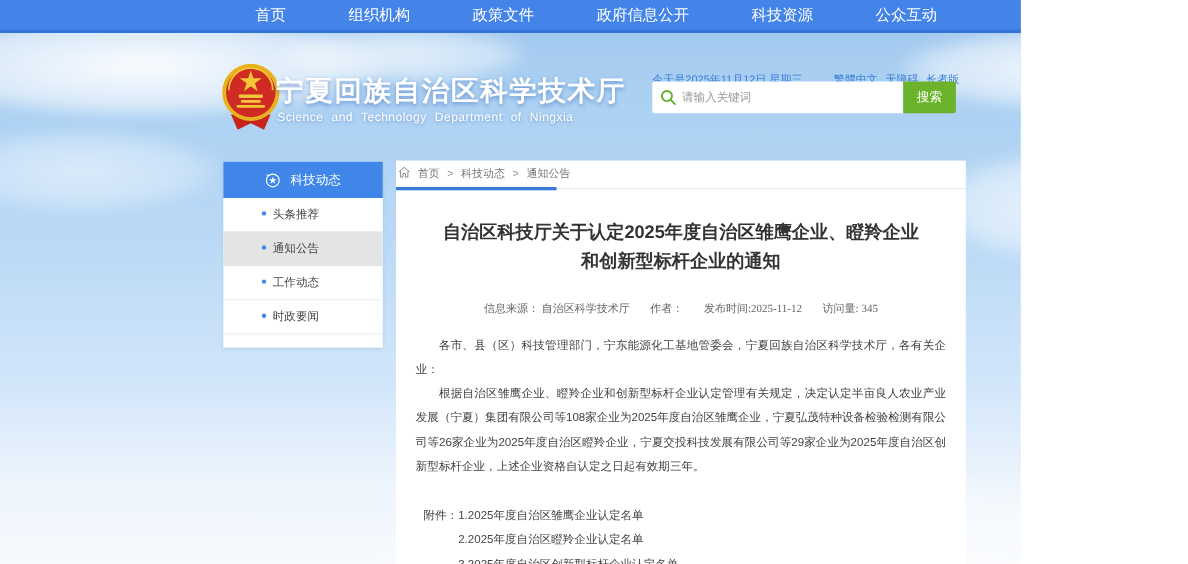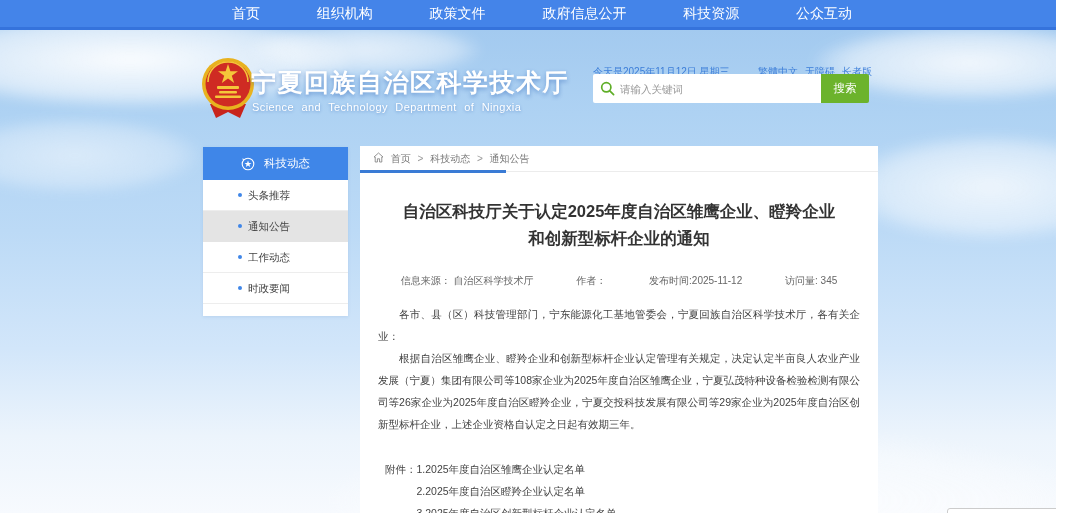--- a/index.html
+++ b/index.html
@@ -1,18 +1,18 @@
 <!DOCTYPE html>
 <html><head>
 <meta charset="utf-8">
 <style>
   * { margin:0; padding:0; box-sizing:border-box; }
   html,body { width:1080px; height:513px; }
   body { font-family:"Liberation Sans","DejaVu Sans",sans-serif; }
-  .page { position:relative; width:1056px; height:513px; overflow:hidden;
+  .page { position:relative; width:928px; height:513px; overflow:hidden;
           background:linear-gradient(180deg,#9fc7ee 0%,#aed2f3 22%,#bcdaf6 45%,#d2e6fa 68%,#ecf4fc 85%,#f7fafe 100%); }
 
   
   .cloud { position:absolute; border-radius:50%; background:radial-gradient(ellipse at center,rgba(255,255,255,.95) 0%,rgba(255,255,255,.55) 55%,rgba(255,255,255,0) 75%); filter:blur(6px); }
   .c1 { left:-90px; top:12px;  width:440px; height:95px; }
   .c2 { left:250px; top:24px;  width:230px; height:52px; opacity:.75; }
   .c3 { left:815px; top:26px;  width:310px; height:74px; opacity:.9; }
   .c4 { left:845px; top:135px; width:290px; height:105px; opacity:.8; }
   .c5 { left:-50px; top:118px; width:250px; height:75px; opacity:.55; }
   .c6 { left:330px; top:430px; width:760px; height:140px; opacity:.6; }
@@ -55,31 +55,31 @@
                     justify-content:center; gap:9px; font-size:11.5px; }
   .sidebar-header svg { width:14px; height:14px; }
   .side-item { position:relative; height:31px; line-height:31px; padding-left:35px; font-size:10.5px;
                color:#444; border-bottom:1px solid #ededed; cursor:pointer; }
   .side-item .dot { display:inline-block; width:4px; height:4px; border-radius:50%;
                     background:#3f86e8; vertical-align:2px; margin-right:6px; }
   .side-item.active { background:#e4e4e4; border-bottom-color:transparent; }
 
   
   .content { position:absolute; left:360px; top:146px; width:518px; height:400px; background:#fff; z-index:3; }
-  .crumbs { position:relative; height:26px; line-height:25px; padding-left:13px;
+  .crumbs { position:relative; height:26px; line-height:25px; padding-left:2px;
             border-bottom:1px solid #ececec; font-size:10px; color:#808080; }
   .crumbs a { color:#777; text-decoration:none; cursor:pointer; }
   .crumb-sep { margin:0 4px; color:#999; }
   .home-icon { vertical-align:-1px; margin-right:4px; }
   .crumb-underline { position:absolute; left:0; bottom:-2px; width:146px; height:3px; background:#3a7bd5; }
 
   .article-title { margin:26px 18px 0; text-align:center; font-size:16.5px; font-weight:bold;
                    color:#333; line-height:27px; }
   .meta { margin-top:22px; text-align:center; font-size:10px; color:#666; }
-  .meta span { margin:0 20px; }
+  .meta span { margin:0 8px;font-family:Liberation Serif, serif; }
 
   .body-text { margin:15px 18px 0; font-size:10.5px; line-height:22px; color:#3f3f3f; text-align:justify; }
   .body-text p { text-indent:2em; }
 
   .attachments { display:flex; margin:23px 0 0 25px; font-size:10.5px; line-height:22px; color:#444; }
   .attachments .att-label { white-space:nowrap; }
   .att-items div { cursor:pointer; }
 
   .bottom-widget { position:absolute; left:947px; top:508px; width:128px; height:10px; background:#fff;
                    border:1px solid #ccc; border-radius:3px 3px 0 0; z-index:6; }

